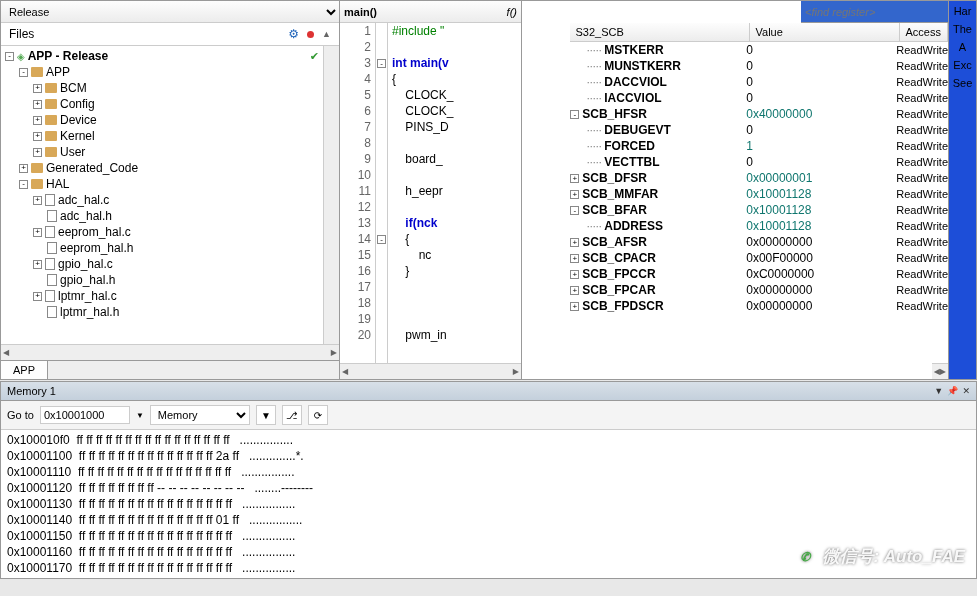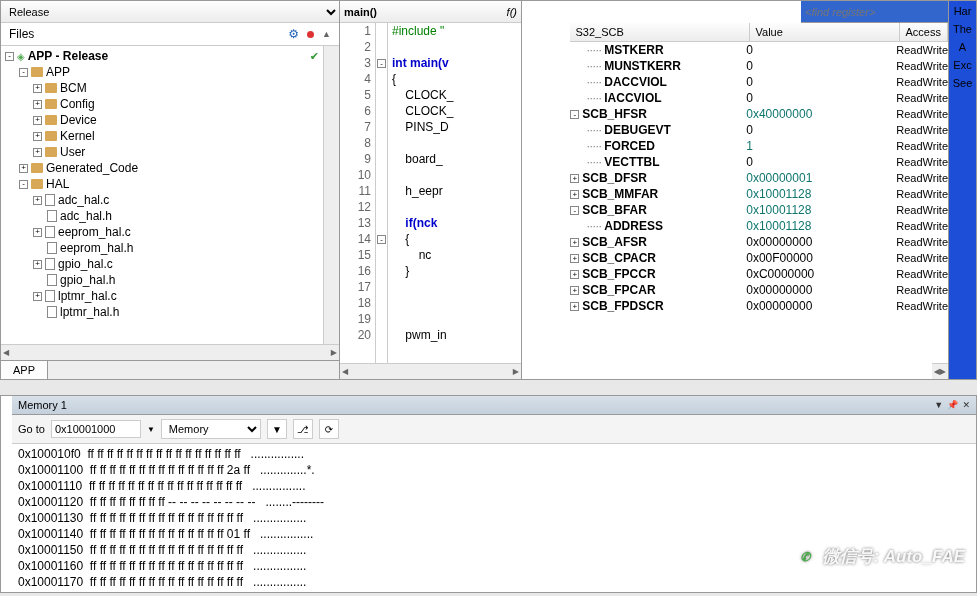--- a/index.html
+++ b/index.html
@@ -65,21 +65,21 @@
   .reg-row .dots { color: #888; letter-spacing: -1px; }
   .red-val { color: #0f766e; }
   .bold { font-weight: bold; }
   .ind1 { padding-left: 20px !important; }
   
   
   .right-sidebar { width: 28px; background: #1d4ed8; border: 1px solid #999; border-left: none; padding: 4px 2px; font-size: 11px; overflow: hidden; text-align: center; }
   .right-sidebar div { margin-bottom: 6px; white-space: nowrap; }
   
   
-  .memory-panel { background: #fff; border: 1px solid #999; margin-top: 15px; padding-left: 11px; }
+  .memory-panel { background: #fff; border: 1px solid #999; margin-top: 1px; }
   .mem-title { background: linear-gradient(#d8e0e8, #c4d0dc); padding: 3px 6px; font-size: 11px; display: flex; justify-content: space-between; align-items: center; border-bottom: 1px solid #999; }
   .mem-title-icons { display: flex; gap: 4px; font-size: 9px; color: #333; }
   .mem-toolbar { display: flex; align-items: center; gap: 6px; padding: 4px 6px; border-bottom: 1px solid #ccc; background: #f4f4f4; }
   .mem-toolbar input, .mem-toolbar select { font-size: 11px; border: 1px solid #ccc; padding: 2px 3px; background: #fff; }
   .mem-toolbar .tb-btn { width: 20px; height: 20px; border: 1px solid #ccc; background: #fff; display: flex; align-items: center; justify-content: center; font-size: 10px; cursor: pointer; }
   .mem-dump { font-family: "Courier New", monospace; font-size: 12px; padding: 2px 6px; overflow: auto; }
   .mem-dump div { white-space: pre; line-height: 16px; }
   
   
   .watermark { position: absolute; bottom: 28px; right: 12px; color: rgba(255,255,255,0.92); font-size: 17px; font-weight: bold; font-style: italic; display: flex; align-items: center; gap: 6px; text-shadow: 0 0 3px rgba(0,0,0,0.6); }

